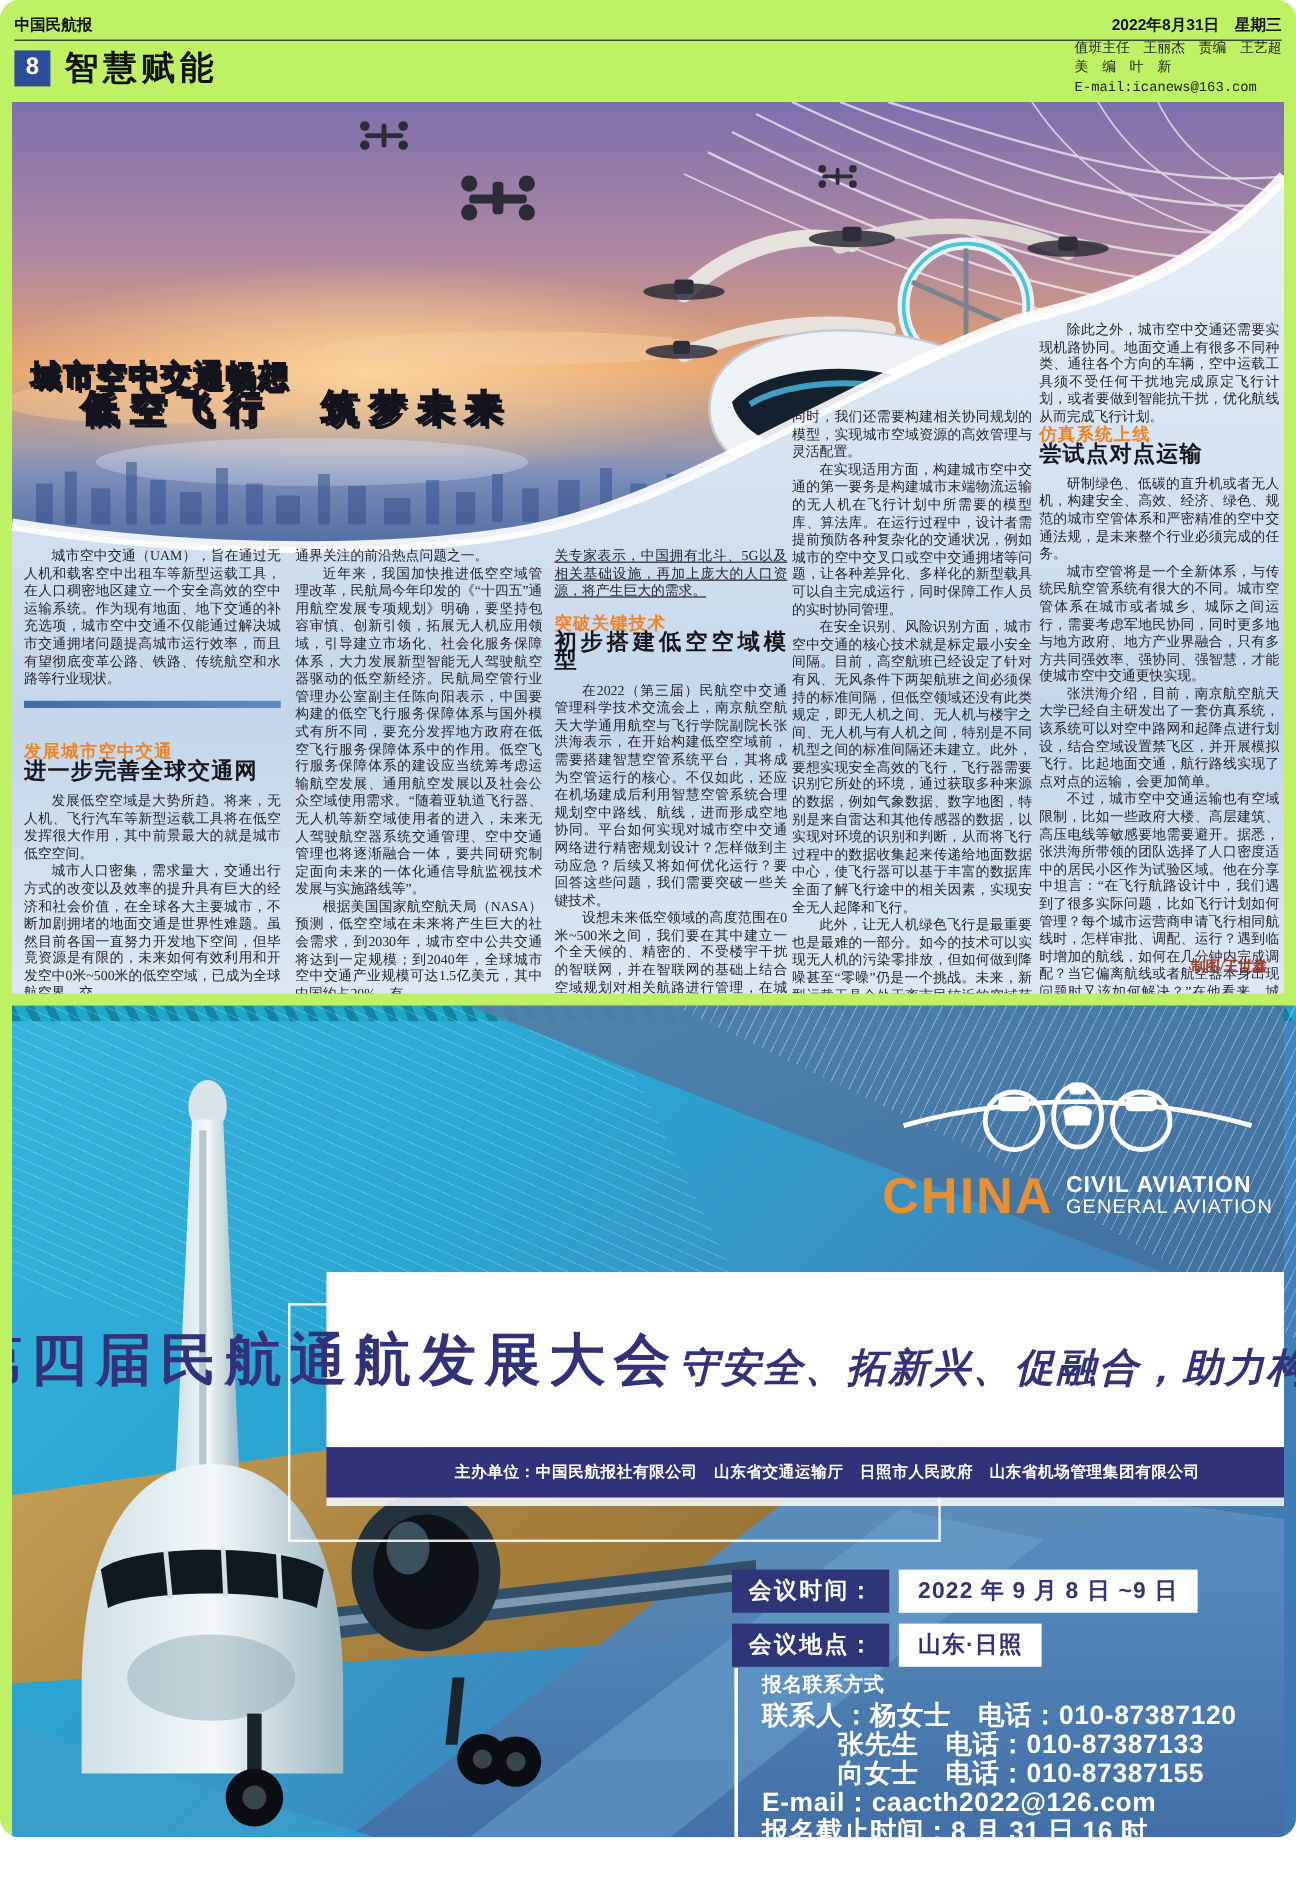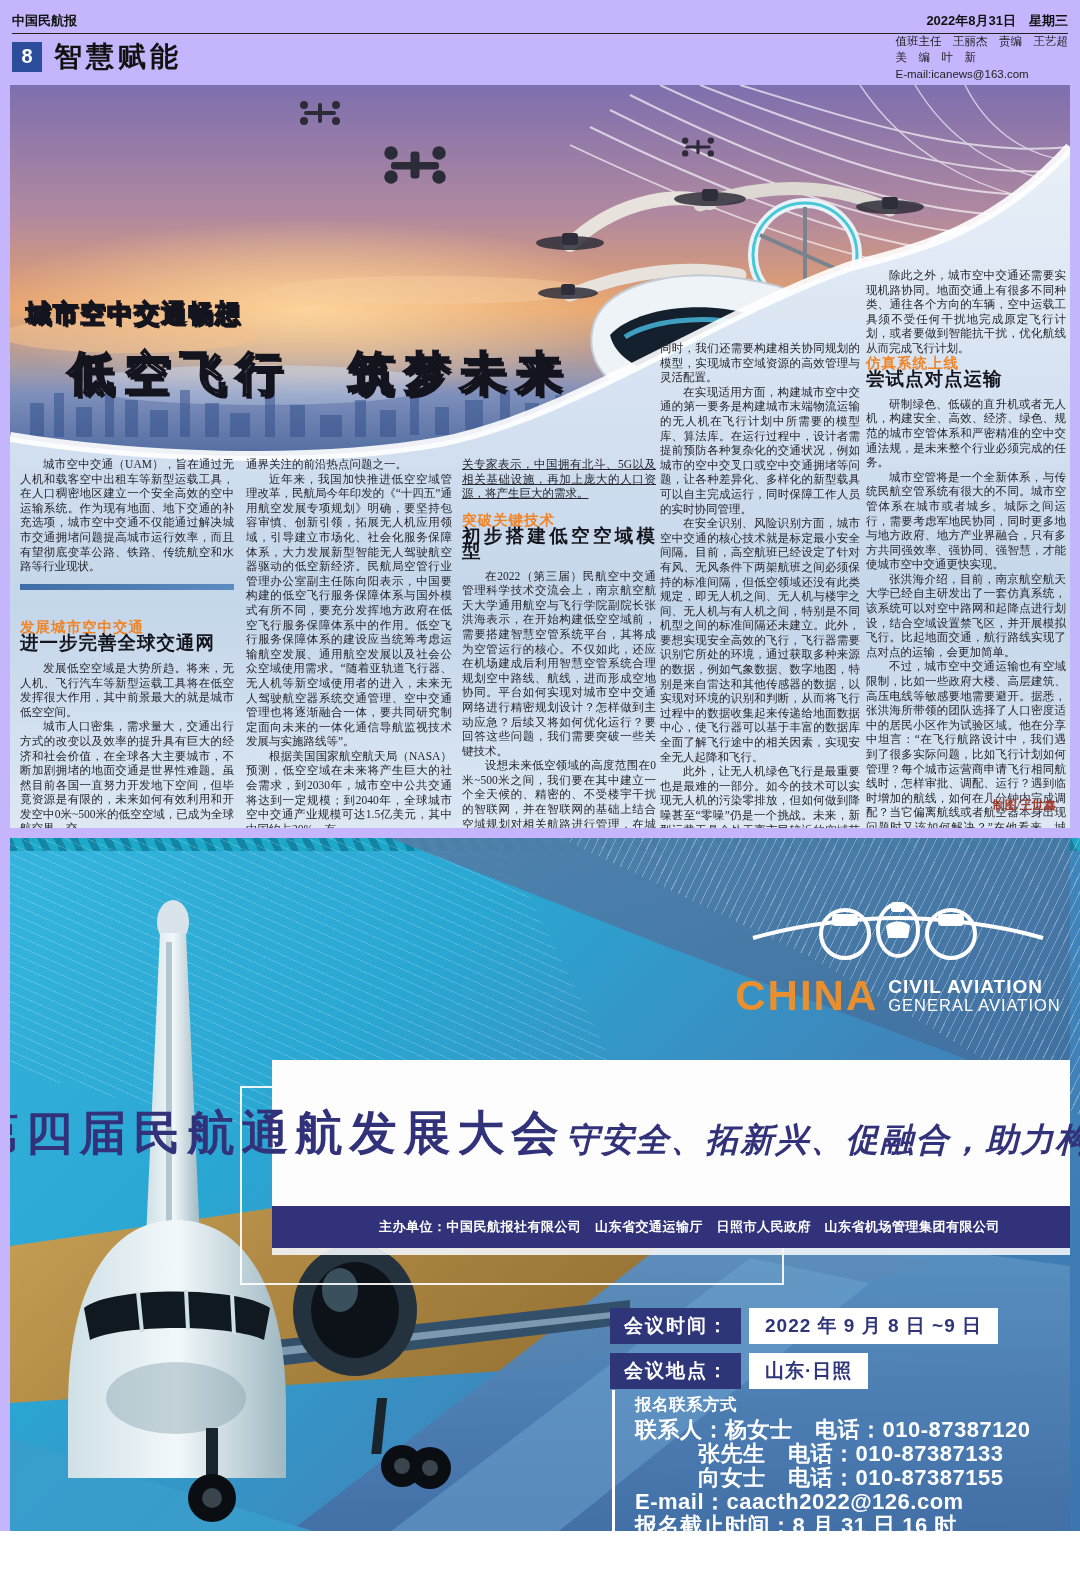--- a/index.html
+++ b/index.html
@@ -1,38 +1,38 @@
 <!DOCTYPE html>
 <html><head>
 <meta charset="utf-8">
 <style>
   html,body{margin:0;padding:0;background:#ffffff;}
   body{font-family:"Liberation Sans",sans-serif;-webkit-font-smoothing:antialiased;}
-  .page{position:relative;width:1080px;height:1531px;background:#c4b5fd;overflow:hidden;}
+  .page{position:relative;width:1080px;height:1531px;background:#bef264;overflow:hidden;border-radius:16px;}
 
   
   .masthead{position:absolute;left:12px;right:12px;top:6px;height:24px;
     border-bottom:1.5px solid #222;display:flex;justify-content:space-between;align-items:flex-end;
     font-size:13px;font-weight:bold;color:#111;padding-bottom:3px;}
   .section-row{position:absolute;left:12px;right:12px;top:33px;height:47px;display:flex;align-items:center;}
   .pagenum{width:30px;height:30px;background:#2b4d9b;color:#fff;font-size:20px;font-weight:bold;
     display:flex;align-items:center;justify-content:center;margin-right:12px;}
   .section-title{font-size:28px;font-weight:bold;color:#111;letter-spacing:4px;
     font-family:"Liberation Serif",serif;}
-  .staff{margin-left:auto;display:flex;align-items:flex-start;}
+  .staff{margin-left:auto;display:flex;align-items:flex-start;font-family:Liberation Mono, monospace;}
   .staff .vline{width:1px;background:#555;margin-right:14px;}
   .staff-box{font-size:11.5px;color:#222;line-height:1.45;padding-top:2px;}
 
   
   .article{position:absolute;left:10px;top:85px;width:1060px;height:743px;
     background:linear-gradient(180deg,#eef3fa 0%,#d7e3f2 40%,#c4d6ea 70%,#dde8f4 100%);overflow:hidden;}
   .hero-svg{position:absolute;left:0;top:0;}
   .kicker{position:absolute;left:16px;top:212px;font-size:25px;font-weight:bold;color:#fff;
     -webkit-text-stroke:1.6px #14141e;text-shadow:2px 2px 0 #14141e;letter-spacing:2px;}
-  .htitle{position:absolute;left:58px;top:258px;font-size:46px;font-weight:bold;color:#fff;
+  .htitle{position:absolute;left:58px;top:235px;font-size:30px;font-weight:bold;color:#fff;
     -webkit-text-stroke:2px #14141e;text-shadow:3px 3px 0 #14141e;letter-spacing:10px;white-space:nowrap;}
 
   .col{position:absolute;font-family:"Liberation Serif","DejaVu Serif",serif;
     font-size:11.5px;line-height:14.6px;color:#26262e;text-align:justify;}
   .col p{margin:0;text-indent:2em;}
   .divider-bar{height:6px;background:linear-gradient(90deg,#3f6ea6,#5d8cc0);margin:10px 0 30px 0;}
   .h-orange{font-size:14.5px;font-weight:bold;color:#f08426;letter-spacing:1px;margin:0;
     font-family:"Liberation Sans",sans-serif;}
   .h-black{font-size:18.5px;font-weight:bold;color:#15151d;margin:2px 0 10px 0;letter-spacing:1px;
     font-family:"Liberation Serif",serif;}

